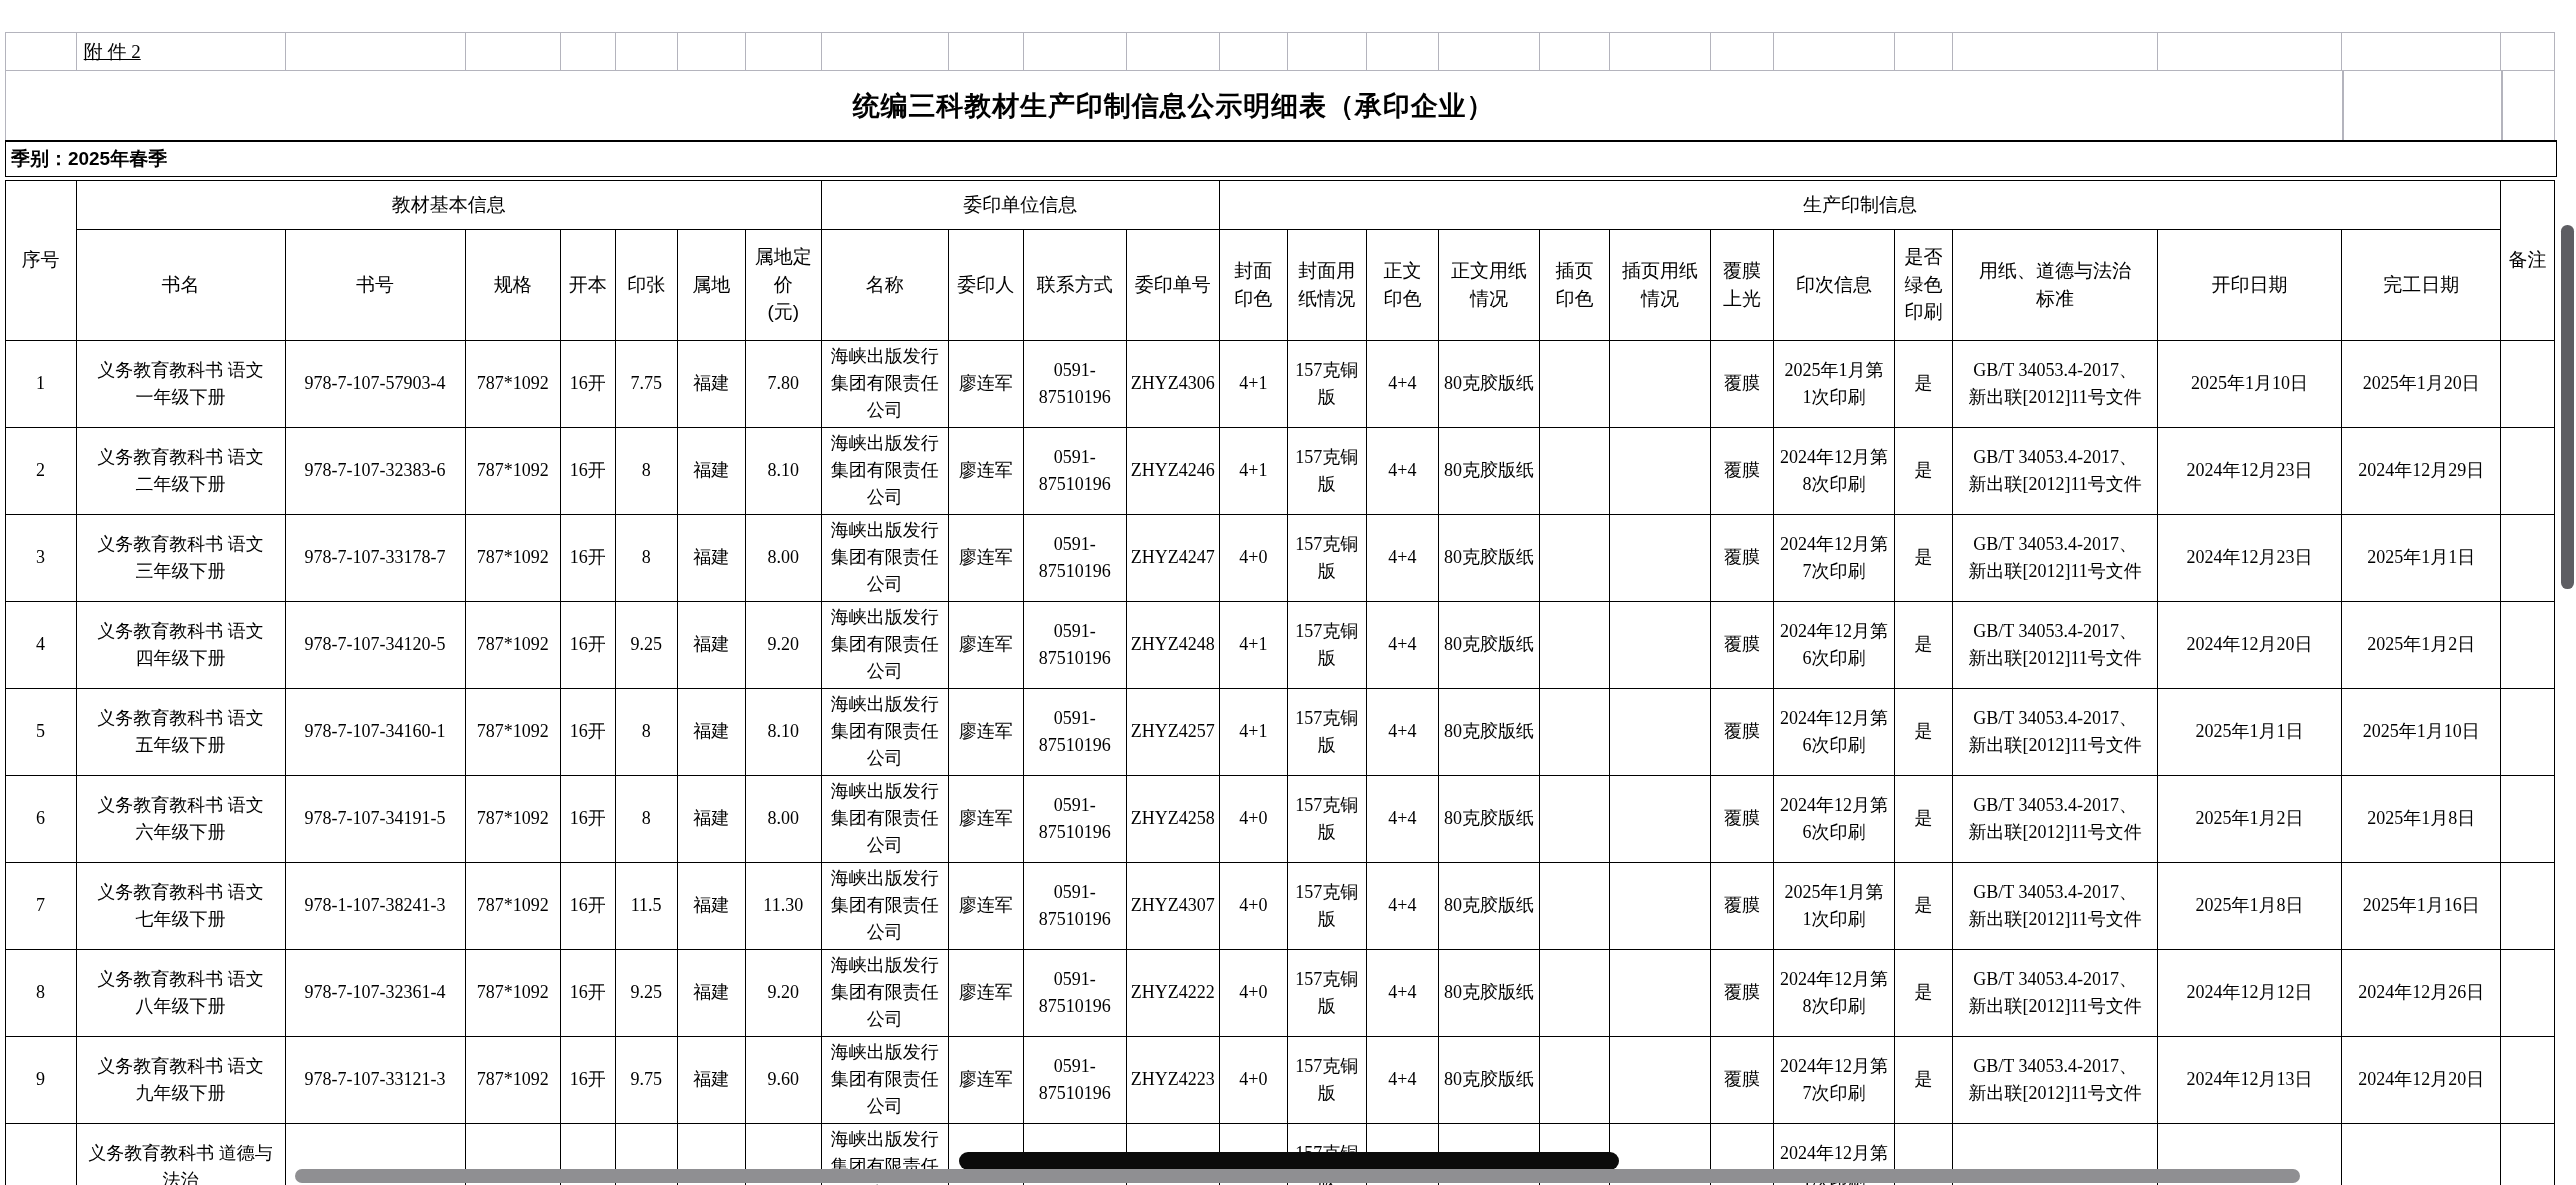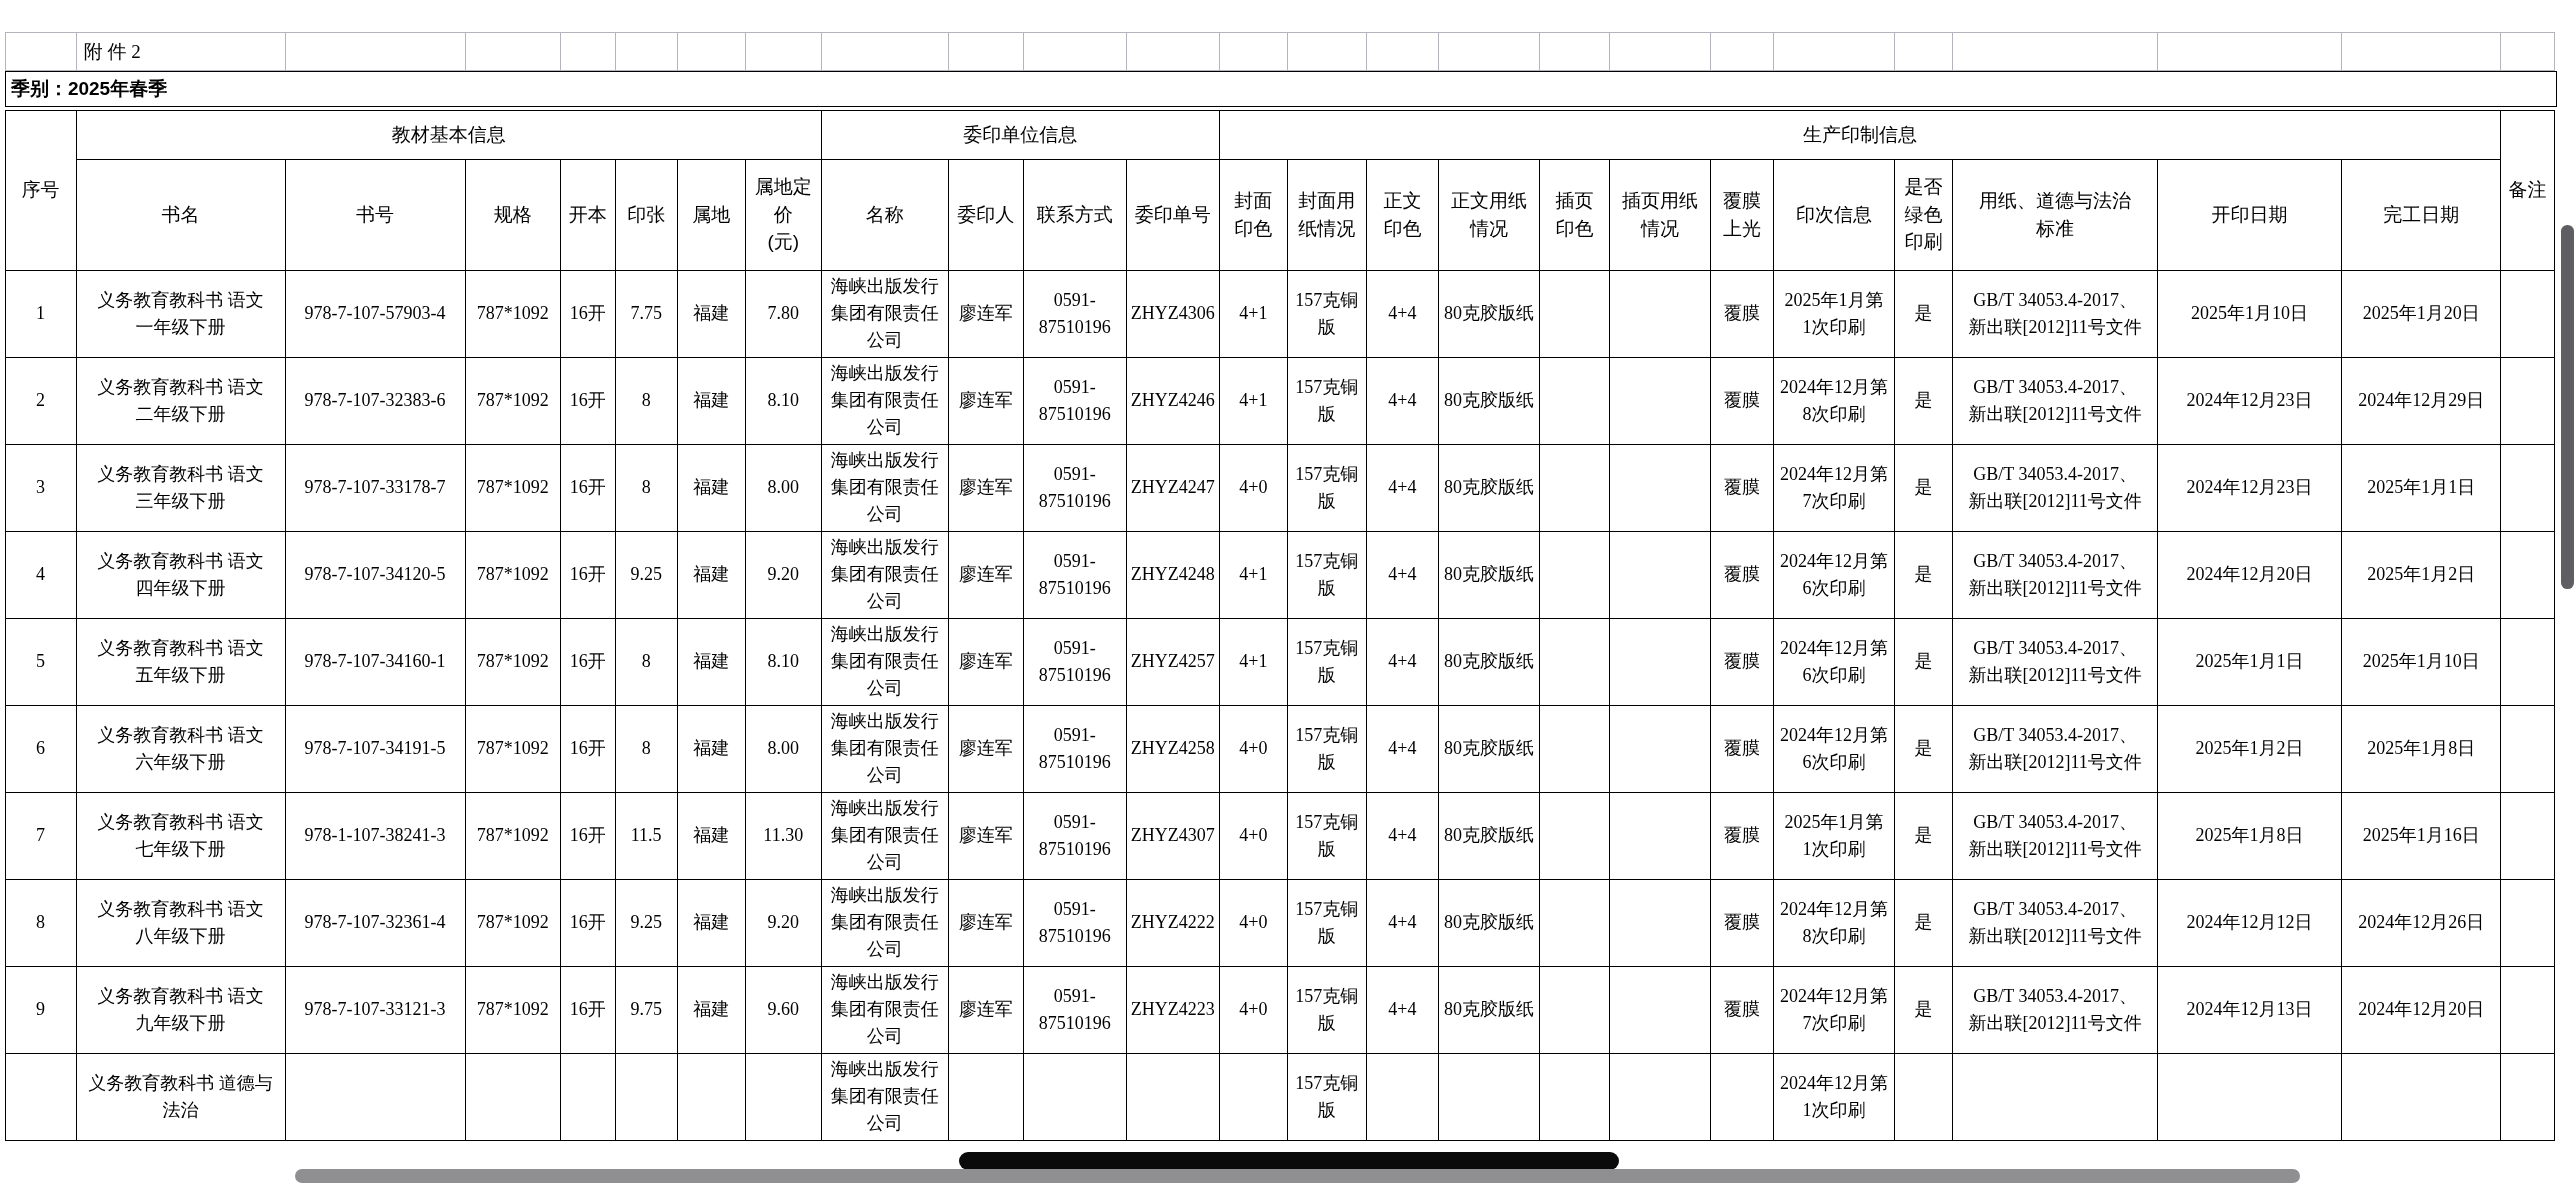--- a/index.html
+++ b/index.html
@@ -4,21 +4,21 @@
 <style>
   html,body{margin:0;padding:0;}
   body{
     width:2576px;height:1186px;overflow:hidden;position:relative;
     background:#ffffff;color:#000;
     font-family:"Liberation Serif","DejaVu Serif",serif;
   }
   .sheet{position:absolute;left:4.5px;top:32px;width:2552px;}
 
   
-  table.grid{border-collapse:collapse;table-layout:fixed;width:2550px;}
+  table.grid{border-collapse:collapse;table-layout:fixed;width:2550px;text-decoration:underline;}
   table.grid td{border:0.9px solid #b4b4bd;height:37px;font-size:19px;padding:0 7.2px;overflow:hidden;}
 
   
   .title-row{display:flex;border-bottom:1.8px solid #000;}
   .title-row .tcell{border-right:0.9px solid #b4b4bd;border-left:0.9px solid #b4b4bd;height:69px;box-sizing:border-box;}
   .title-cell{width:2338px;display:flex;align-items:center;justify-content:center;
     font-weight:bold;font-size:27px;letter-spacing:0.9px;}
   .tfill1{width:159px;}
   .tfill2{width:53px;border-right:0.9px solid #b4b4bd;}
 
@@ -112,20 +112,25 @@
           <td></td>
           <td></td>
           <td></td>
           <td></td>
           <td></td>
           <td></td>
         </tr>
       </tbody>
   </table>
 
+  <div class="title-row">
+    <div class="tcell title-cell">统编三科教材生产印制信息公示明细表（承印企业）</div>
+    <div class="tcell tfill1"></div>
+    <div class="tcell tfill2"></div>
+  </div>
 
   <div class="info-row">季别：2025年春季</div>
 
   <table class="main">
     <colgroup id="main-cols">
         <col style="width: 71px;">
         <col style="width: 209px;">
         <col style="width: 180px;">
         <col style="width: 95px;">
         <col style="width: 55px;">

